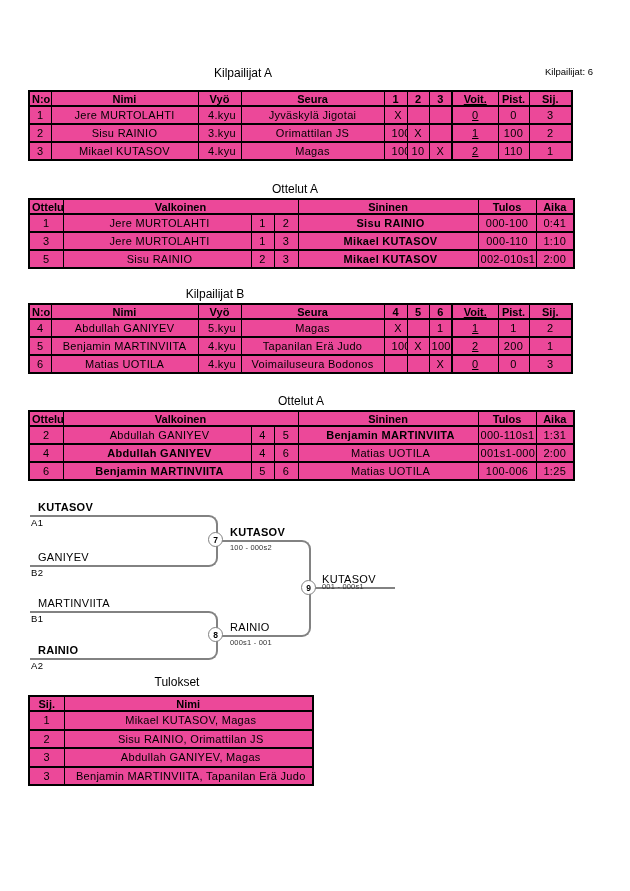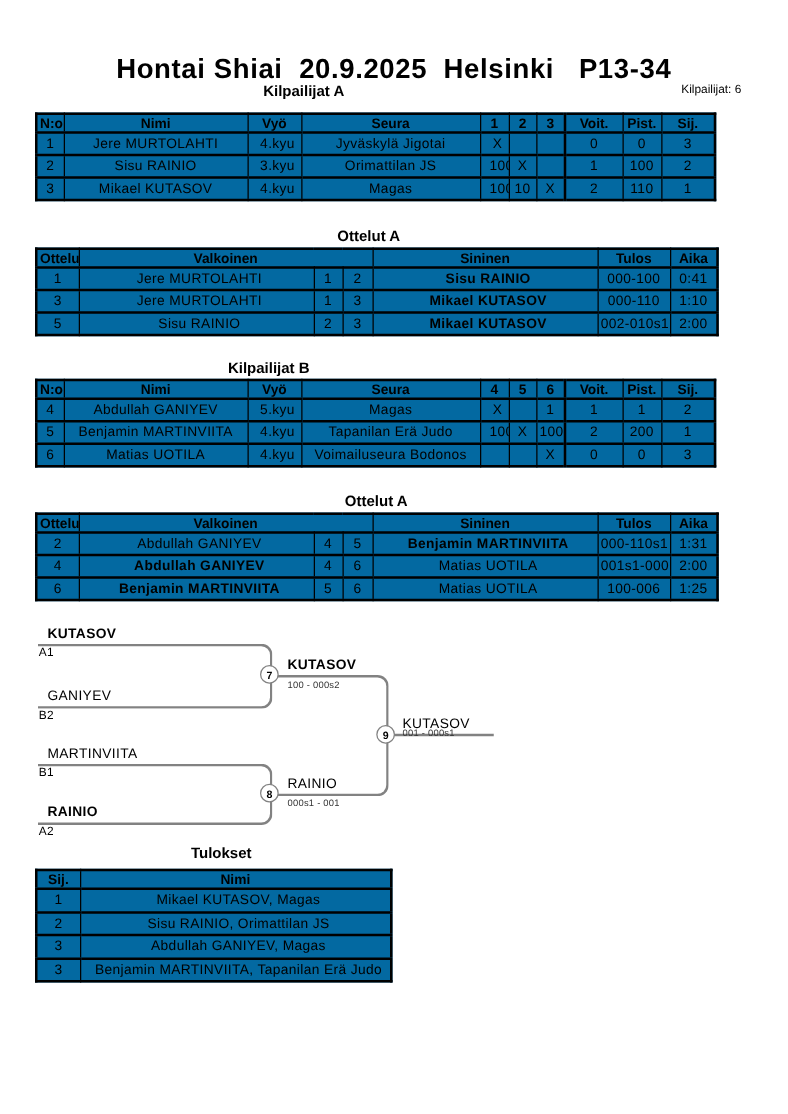--- a/index.html
+++ b/index.html
@@ -1,51 +1,50 @@
 <!DOCTYPE html>
 <html><head>
 <meta charset="utf-8">
 <style>
   html,body{margin:0;padding:0;background:#fff;}
   .page{position:relative;width:630px;height:891px;background:#fff;overflow:hidden;
         font-family:"Liberation Sans",sans-serif;color:#000;}
   .title{position:absolute;left:0;top:42px;width:630px;text-align:center;
          font-size:22px;font-weight:bold;white-space:pre;letter-spacing:.5px;}
   .comp-count{position:absolute;left:545px;top:66px;font-size:9.5px;}
-  .sec-heading{position:absolute;font-weight:bold;font-size:12px;
+  .sec-heading{position:absolute;font-weight:normal;font-size:12px;
                transform:translateX(-50%);white-space:nowrap;}
   .doc-table{position:absolute;border-collapse:collapse;table-layout:fixed;
-             border:2px solid #000;font-size:11px;background:#0369a1;}
+             border:2px solid #000;font-size:11px;background:#ec4899;}
   .doc-table th{font-weight:bold;border:1px solid #000;border-bottom:2px solid #000;
                 height:13px;padding:0 2px;text-align:center;overflow:hidden;}
   .doc-table td{border:1px solid #000;height:16px;padding:0 2px;text-align:center;
                 letter-spacing:.3px;white-space:nowrap;overflow:hidden;}
   .doc-table tbody tr td{border-top-width:2px;}
   .res td{height:16.5px;}
   .tl{text-align:left;padding-left:7px !important;}
-  .grp{border-left:2.5px solid #000 !important;}
+  .grp{border-left:2.5px solid #000 !important;text-decoration:underline;}
   .bold{font-weight:bold;}
   
   .bline{position:absolute;border:0 solid #828282;}
   .down{border-top-width:2px;border-right-width:2px;border-top-right-radius:9px;}
   .up{border-bottom-width:2px;border-right-width:2px;border-bottom-right-radius:9px;}
   .fline{position:absolute;border-top:2px solid #828282;}
   .mcircle{position:absolute;width:13px;height:13px;border:1.5px solid #828282;
            border-radius:50%;background:#fff;font-size:8.5px;font-weight:bold;
            display:flex;align-items:center;justify-content:center;z-index:2;}
   .bname{position:absolute;font-size:11px;white-space:nowrap;letter-spacing:.3px;}
   .bseed{position:absolute;font-size:9.5px;letter-spacing:.3px;}
   .bscore{position:absolute;font-size:7.5px;color:#333;letter-spacing:.2px;white-space:nowrap;}
 </style>
 </head>
 <body>
 
 <div class="page">
 
-  <div class="title">Hontai Shiai  20.9.2025  Helsinki   P13-34</div>
   <div class="comp-count">Kilpailijat: 6</div>
 
   <div class="sec-heading" style="left:243px;top:66px">Kilpailijat A</div>
   <table class="doc-table" style="left:28px;top:90px;width:543px">
     <colgroup>
         <col style="width:22px">
         <col style="width:147px">
         <col style="width:43px">
         <col style="width:143px">
         <col style="width:23px">

